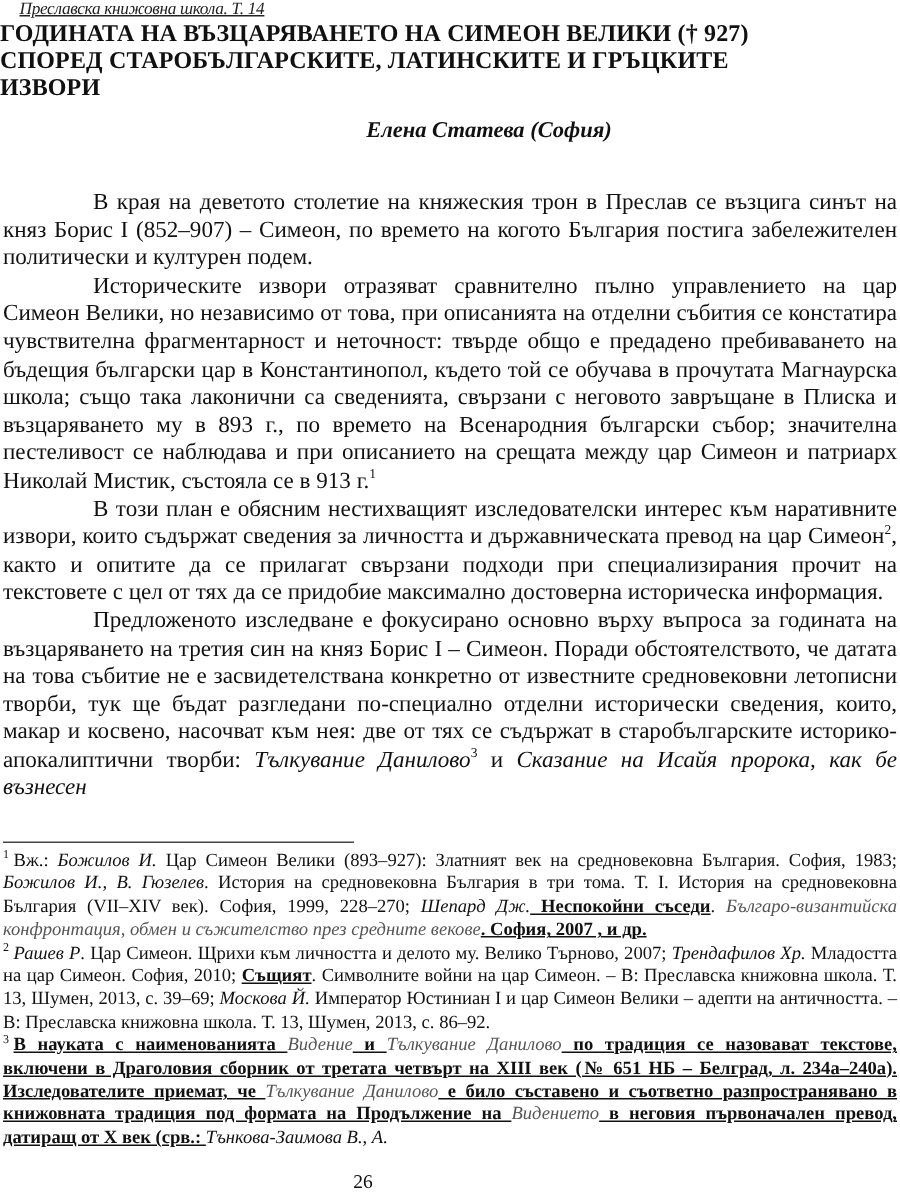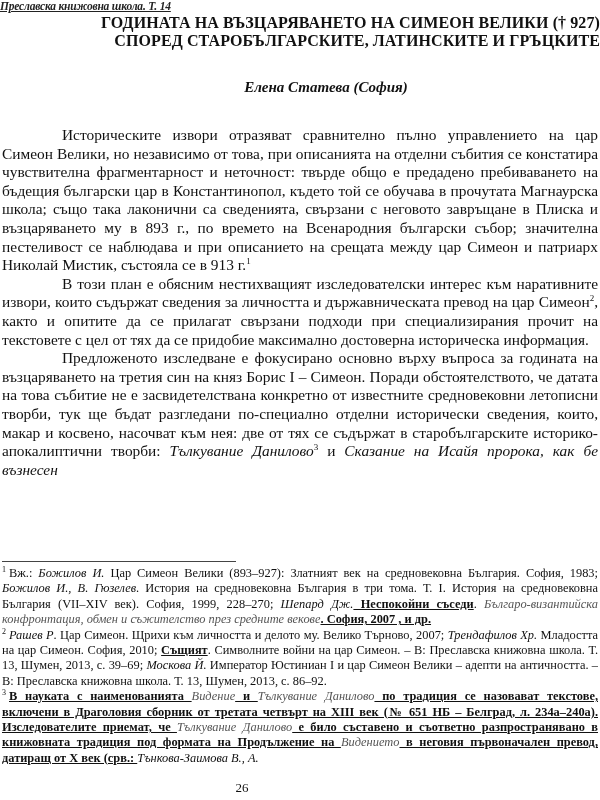--- a/index.html
+++ b/index.html
@@ -3,28 +3,28 @@
   <meta charset="utf-8">
   <style>
     html, body { margin: 0; padding: 0; background: #ffffff; }
     body {
       width: 600px; height: 800px; overflow: hidden; position: relative;
       font-family: "Liberation Serif", "DejaVu Serif", serif;
       color: #111111;
     }
     .page { position: absolute; left: 0; top: 0; width: 600px; height: 800px; }
     .running-head {
-      position: absolute; left: 0; top: 0px;
-      font-size: 11.5px; font-style: italic; font-weight: bold;
+      position: absolute; left: 13px; top: 0px;
+      font-size: 11.5px; font-style: italic; font-weight: normal;
       text-decoration: underline; color: #222;
       letter-spacing: -0.2px;
     }
     .title {
       position: absolute; left: 0; top: 14px; width: 600px;
-      text-align: right; font-weight: bold; font-size: 16px;
+      text-align: left; font-weight: bold; font-size: 16px;
       line-height: 18px; color: #111; letter-spacing: 0.1px;
     }
     .author {
       position: absolute; left: 0; top: 78px; width: 600px;
       text-align: center; font-weight: bold; font-style: italic;
       font-size: 15px; line-height: 18px; margin-left: 26px;
     }
     .body-text {
       position: absolute; left: 2px; top: 126px; width: 596px;
       font-size: 15.4px; line-height: 18.6px; text-align: justify;
@@ -53,25 +53,27 @@
 </head>
 <body>
 
 <div class="page">
 
   <div class="running-head">Преславска книжовна школа. Т. 14</div>
 
   <div class="title">
     <div>ГОДИНАТА НА ВЪЗЦАРЯВАНЕТО НА СИМЕОН ВЕЛИКИ († 927)</div>
     <div>СПОРЕД СТАРОБЪЛГАРСКИТЕ, ЛАТИНСКИТЕ И ГРЪЦКИТЕ</div>
+    <div>ИЗВОРИ</div>
   </div>
 
   <div class="author">Елена Статева (София)</div>
 
   <div class="body-text">
+    <p><span>В края на деветото столетие на княжеския трон в Преслав се възцига синът на княз Борис I (852–907) – Симеон, по времето на когото България постига забележителен политически и културен подем.</span></p>
     <p><span>Историческите извори отразяват сравнително пълно управлението на цар Симеон Велики, но независимо от това, при описанията на отделни събития се констатира чувствителна фрагментарност и неточност: твърде общо е предадено пребиваването на бъдещия български цар в Константинопол, където той се обучава в прочутата Магнаурска школа; също така лаконични са сведенията, свързани с неговото завръщане в Плиска и възцаряването му в 893 г., по времето на Всенародния български събор; значителна пестеливост се наблюдава и при описанието на срещата между цар Симеон и патриарх Николай Мистик, състояла се в 913 г.</span><span class="sup">1</span></p>
     <p><span>В този план е обясним нестихващият изследователски интерес към наративните извори, които съдържат сведения за личността и държавническата превод на цар Симеон</span><span class="sup">2</span><span>, както и опитите да се прилагат свързани подходи при специализирания прочит на текстовете с цел от тях да се придобие максимално достоверна историческа информация.</span></p>
     <p><span>Предложеното изследване е фокусирано основно върху въпроса за годината на възцаряването на третия син на княз Борис I – Симеон. Поради обстоятелството, че датата на това събитие не е засвидетелствана конкретно от известните средновековни летописни творби, тук ще бъдат разгледани по-специално отделни исторически сведения, които, макар и косвено, насочват към нея: две от тях се съдържат в старобългарските историко-апокалиптични творби: </span><span class="i">Тълкувание Данилово</span><span class="sup">3</span><span> и </span><span class="i">Сказание на Исайя пророка, как бе възнесен</span></p>
   </div>
 
   <div class="footnote-rule"></div>
 
   <div class="footnotes">
     <p><span class="fn-num">1</span><span>Вж.: </span><span class="bi">Божилов И.</span><span> Цар Симеон Велики (893–927): Златният век на средновековна България. София, 1983; </span><span class="bi">Божилов И., В. Гюзелев</span><span>. История на средновековна България в три тома. Т. I. История на средновековна България (VII–XIV век). София, 1999, 228–270; </span><span class="bi">Шепард Дж.</span><span class="b"> Неспокойни съседи</span><span>. </span><span class="gray-i">Българо-византийска конфронтация, обмен и съжителство през средните векове</span><span class="b">. София, 2007 , и др.</span></p>
     <p><span class="fn-num">2</span><span class="bi">Рашев Р</span><span>. Цар Симеон. Щрихи към личността и делото му. Велико Търново, 2007; </span><span class="bi">Трендафилов Хр.</span><span> Младостта на цар Симеон. София, 2010; </span><span class="b">Същият</span><span>. Символните войни на цар Симеон. – В: Преславска книжовна школа. Т. 13, Шумен, 2013, с. 39–69; </span><span class="bi">Москова Й.</span><span> Император Юстиниан I и цар Симеон Велики – адепти на античността. – В: Преславска книжовна школа. Т. 13, Шумен, 2013, с. 86–92.</span></p>

